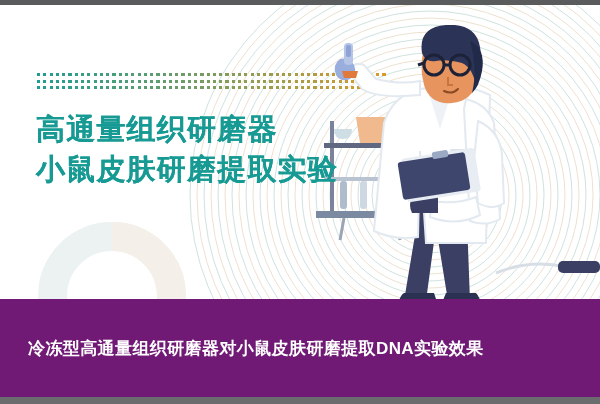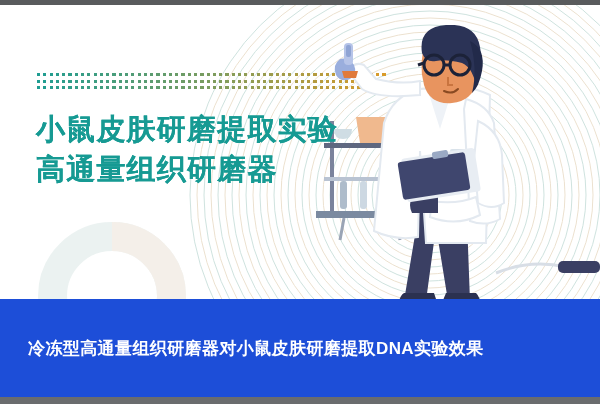--- a/index.html
+++ b/index.html
@@ -170,21 +170,21 @@
   }
   .illustration svg { display: block; }
 
   
   .banner {
     position: absolute;
     left: 0;
     top: 294px;
     width: 600px;
     height: 98px;
-    background: #1d4ed8;
+    background: #701a75;
     z-index: 50;
   }
   .banner-text {
     position: absolute;
     left: 28px;
     top: 38px;
     color: #ffffff;
     font-size: 17px;
     font-weight: bold;
     letter-spacing: .4px;
@@ -414,22 +414,22 @@
           <div class="dot" style="background: rgb(200, 155, 51);"></div>
           <div class="dot" style="background: rgb(203, 155, 50);"></div>
           <div class="dot" style="background: rgb(207, 155, 48);"></div>
           <div class="dot" style="background: rgb(210, 155, 46);"></div>
           <div class="dot" style="background: rgb(214, 155, 44);"></div>
           <div class="dot" style="background: rgb(217, 155, 42);"></div>
         </div>
       </div>
 
     <div class="headline">
+      <div class="hl">高通量组织研磨器</div>
       <div class="hl">小鼠皮肤研磨提取实验</div>
-      <div class="hl">高通量组织研磨器</div>
     </div>
 
     <div class="illustration">
       <svg width="300" height="285" viewBox="0 0 300 285" aria-hidden="true">
 
         <g>
           <rect x="30" y="96" width="4" height="94" fill="#7b839c"></rect>
           <rect x="104" y="96" width="4" height="94" fill="#7b839c"></rect>
           <rect x="24" y="118" width="90" height="5" fill="#5f6880"></rect>
           <rect x="24" y="152" width="90" height="4" fill="#b9c3d2"></rect>

